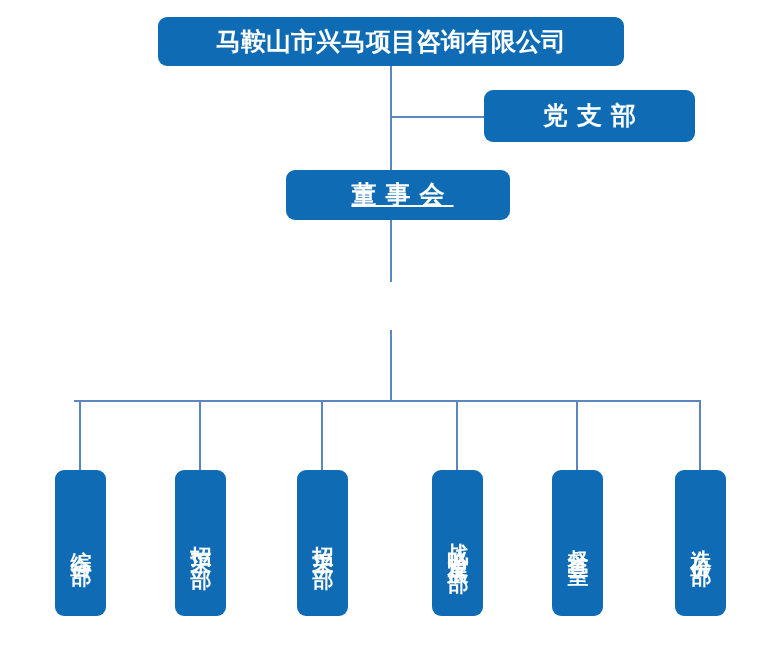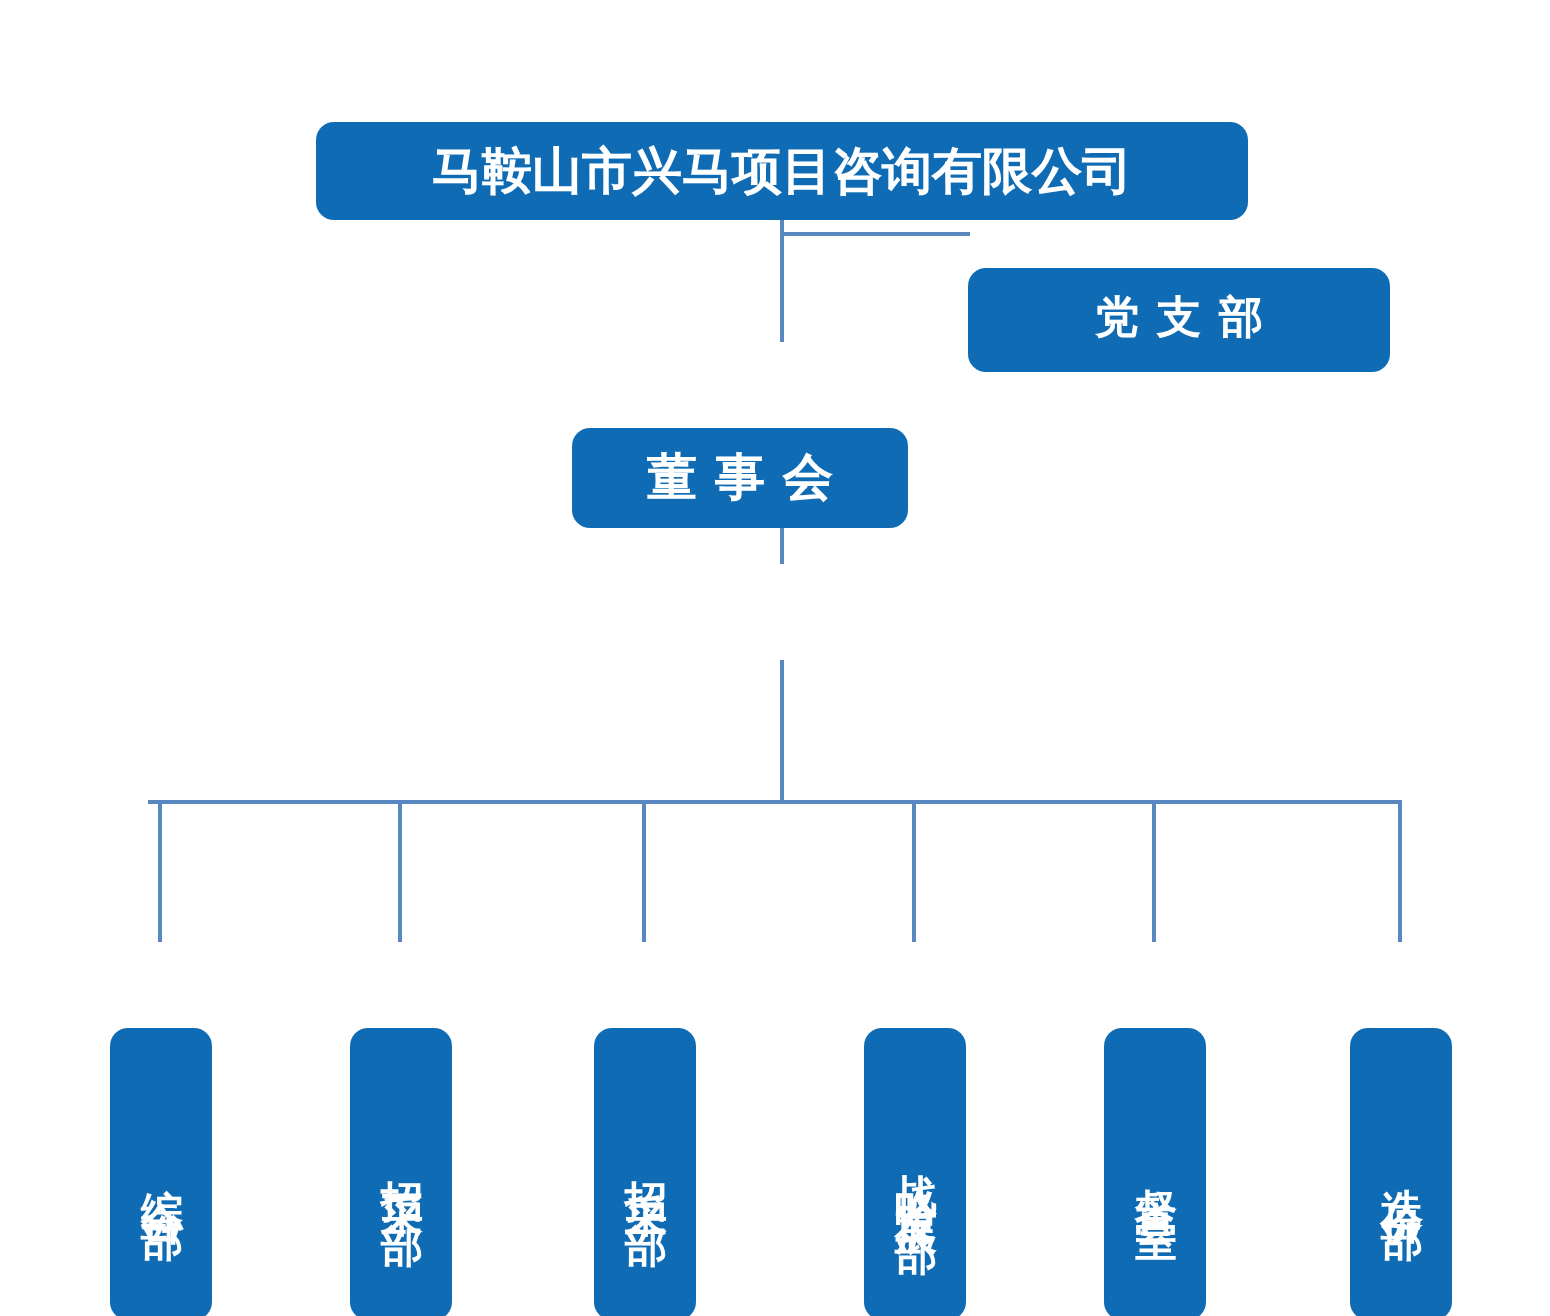--- a/index.html
+++ b/index.html
@@ -33,55 +33,55 @@
     background: #0f6cb4;
     color: #ffffff;
     border-radius: 8px;
     display: flex;
     align-items: center;
     justify-content: center;
     box-sizing: border-box;
     font-weight: bold;
     line-height: 1.35;
     text-align: right;
-    margin-top: 44px;
   }
 
   
   .node-title {
     left: 158px;
     top: 17px;
     width: 466px;
     height: 49px;
     font-size: 25px;
     letter-spacing: 0px;
     border-radius: 9px;
   }
 
   
   .node-party {
     left: 484px;
     top: 90px;
     width: 211px;
     height: 52px;
-    font-size: 22px;
+    font-size: 25px;
     letter-spacing: 9px;
     text-indent: 9px;
     border-radius: 9px;
   }
 
   
   .node-mid {
     left: 286px;
-    width: 168px;
+    width: 224px;
     height: 50px;
     font-size: 25px;
     letter-spacing: 9px;
     text-indent: 9px;
     border-radius: 9px;
+    text-decoration: underline;
   }
   .node-board { top: 170px; }
   .node-mgmt  { top: 281px; }
 
   
   .node-dept {
     top: 470px;
     width: 51px;
     height: 146px;
     font-size: 21px;

